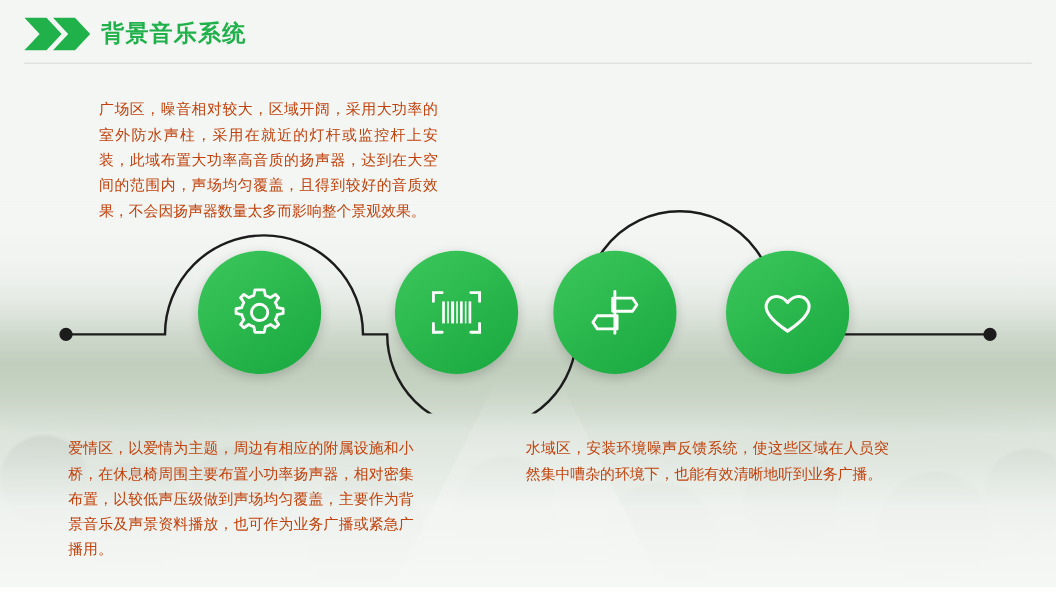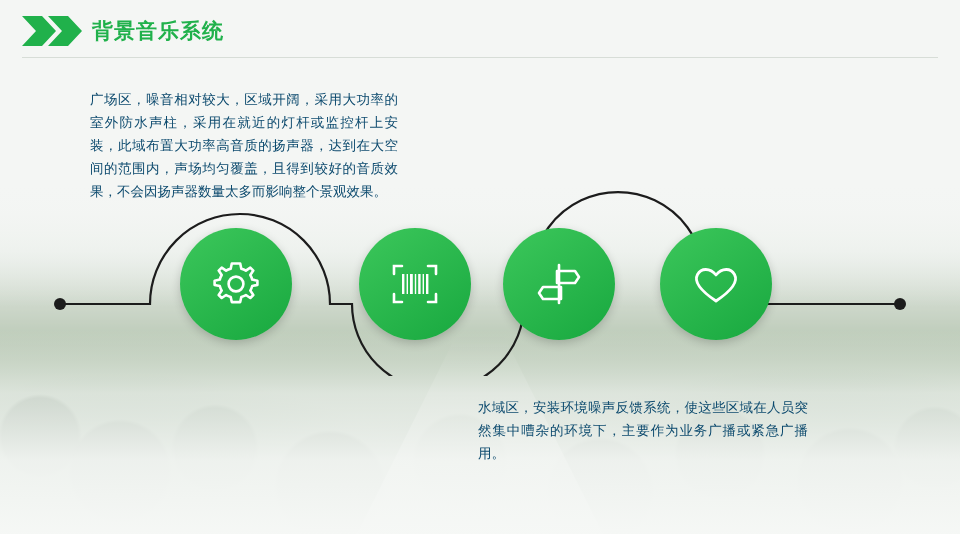--- a/index.html
+++ b/index.html
@@ -143,21 +143,21 @@
   .node.n2 { left: 359px; top: 42px; }
   .node.n3 { left: 503px; top: 42px; }
   .node.n4 { left: 660px; top: 42px; }
   .node svg { display: block; }
 
   
   .txt {
     position: absolute;
     font-size: 13.5px;
     line-height: 23px;
-    color: #0c4a6e;
+    color: #c2410c;
     text-align: justify;
     text-justify: inter-ideograph;
     white-space: pre-wrap;
   }
   .txt.tl { left: 90px;  top: 88px;  width: 308px; }
   .txt.tr { left: 470px; top: 88px;  width: 334px; }
   .txt.bl { left: 62px;  top: 396px; width: 314px; }
   .txt.br { left: 478px; top: 396px; width: 330px; }
 
   .footer-bar {
@@ -255,16 +255,17 @@
     <div class="node n4">
       <span>
         <svg width="56" height="56" viewBox="0 0 56 56">
           <path d="M28,45 C10,33 6,25 9.5,18.5 C13,12 22,11.5 28,19 C34,11.5 43,12 46.5,18.5 C50,25 46,33 28,45 Z" fill="none" stroke="#ffffff" stroke-width="2.8" stroke-linejoin="round"></path>
         </svg>
       </span>
     </div>
   </div>
 
   <div class="txt tl">广场区，噪音相对较大，区域开阔，采用大功率的室外防水声柱，采用在就近的灯杆或监控杆上安装，此域布置大功率高音质的扬声器，达到在大空间的范围内，声场均匀覆盖，且得到较好的音质效果，不会因扬声器数量太多而影响整个景观效果。</div>
-  <div class="txt br">水域区，安装环境噪声反馈系统，使这些区域在人员突然集中嘈杂的环境下，主要作为业务广播或紧急广播用。</div>
+  <div class="txt bl">爱情区，以爱情为主题，周边有相应的附属设施和小桥，在休息椅周围主要布置小功率扬声器，相对密集布置，以较低声压级做到声场均匀覆盖，主要作为背景音乐及声景资料播放，也可作为业务广播或紧急广播用。</div>
+  <div class="txt br">水域区，安装环境噪声反馈系统，使这些区域在人员突然集中嘈杂的环境下，也能有效清晰地听到业务广播。</div>
 
   <div class="footer-bar"></div>
 </div>
 
 </body></html>

